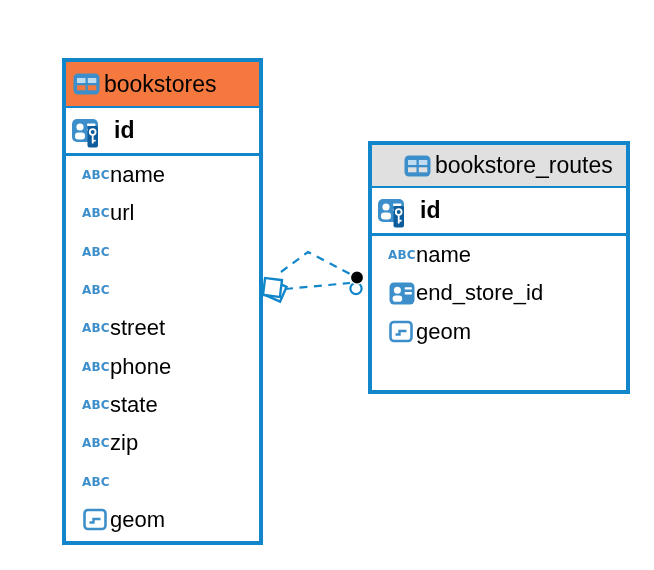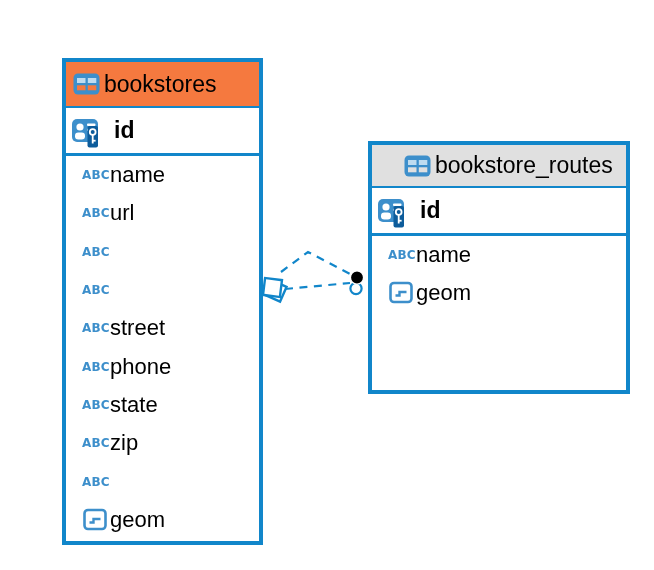--- a/index.html
+++ b/index.html
@@ -139,20 +139,32 @@
       </svg>
       <span class="lbl">id</span>
     </div>
 
     <div class="row">
       <span class="abc">ABC</span>
       <span class="lbl">name</span>
     </div>
     <div class="row">
       <span class="icn-slot">
+        <svg width="26" height="23" viewBox="0 0 26 23">
+          <rect x="0.5" y="0.5" width="25" height="22" rx="4.5" fill="#3d8fcb"></rect>
+          <circle cx="8.4" cy="8.2" r="3.5" fill="#fff"></circle>
+          <rect x="3.6" y="13.5" width="9.6" height="6.3" rx="3.1" fill="#fff"></rect>
+          <rect x="15.6" y="5.2" width="7.4" height="2.4" rx="1" fill="#fff"></rect>
+          <rect x="15.6" y="10" width="7.4" height="2.4" rx="1" fill="#fff"></rect>
+        </svg>
+      </span>
+      <span class="lbl">end_store_id</span>
+    </div>
+    <div class="row">
+      <span class="icn-slot">
         <svg width="25" height="24" viewBox="0 0 25 24">
           <rect x="1.5" y="2" width="21" height="19" rx="3.5" fill="#fff" stroke="#3d8fcb" stroke-width="2.6"></rect>
           <path d="M6.5 14.5 H10.5 V11 H17.5" fill="none" stroke="#3d8fcb" stroke-width="2.4"></path>
         </svg>
       </span>
       <span class="lbl">geom</span>
     </div>
   </div>
 
   <svg id="rel-layer" width="654" height="570" viewBox="0 0 654 570">

